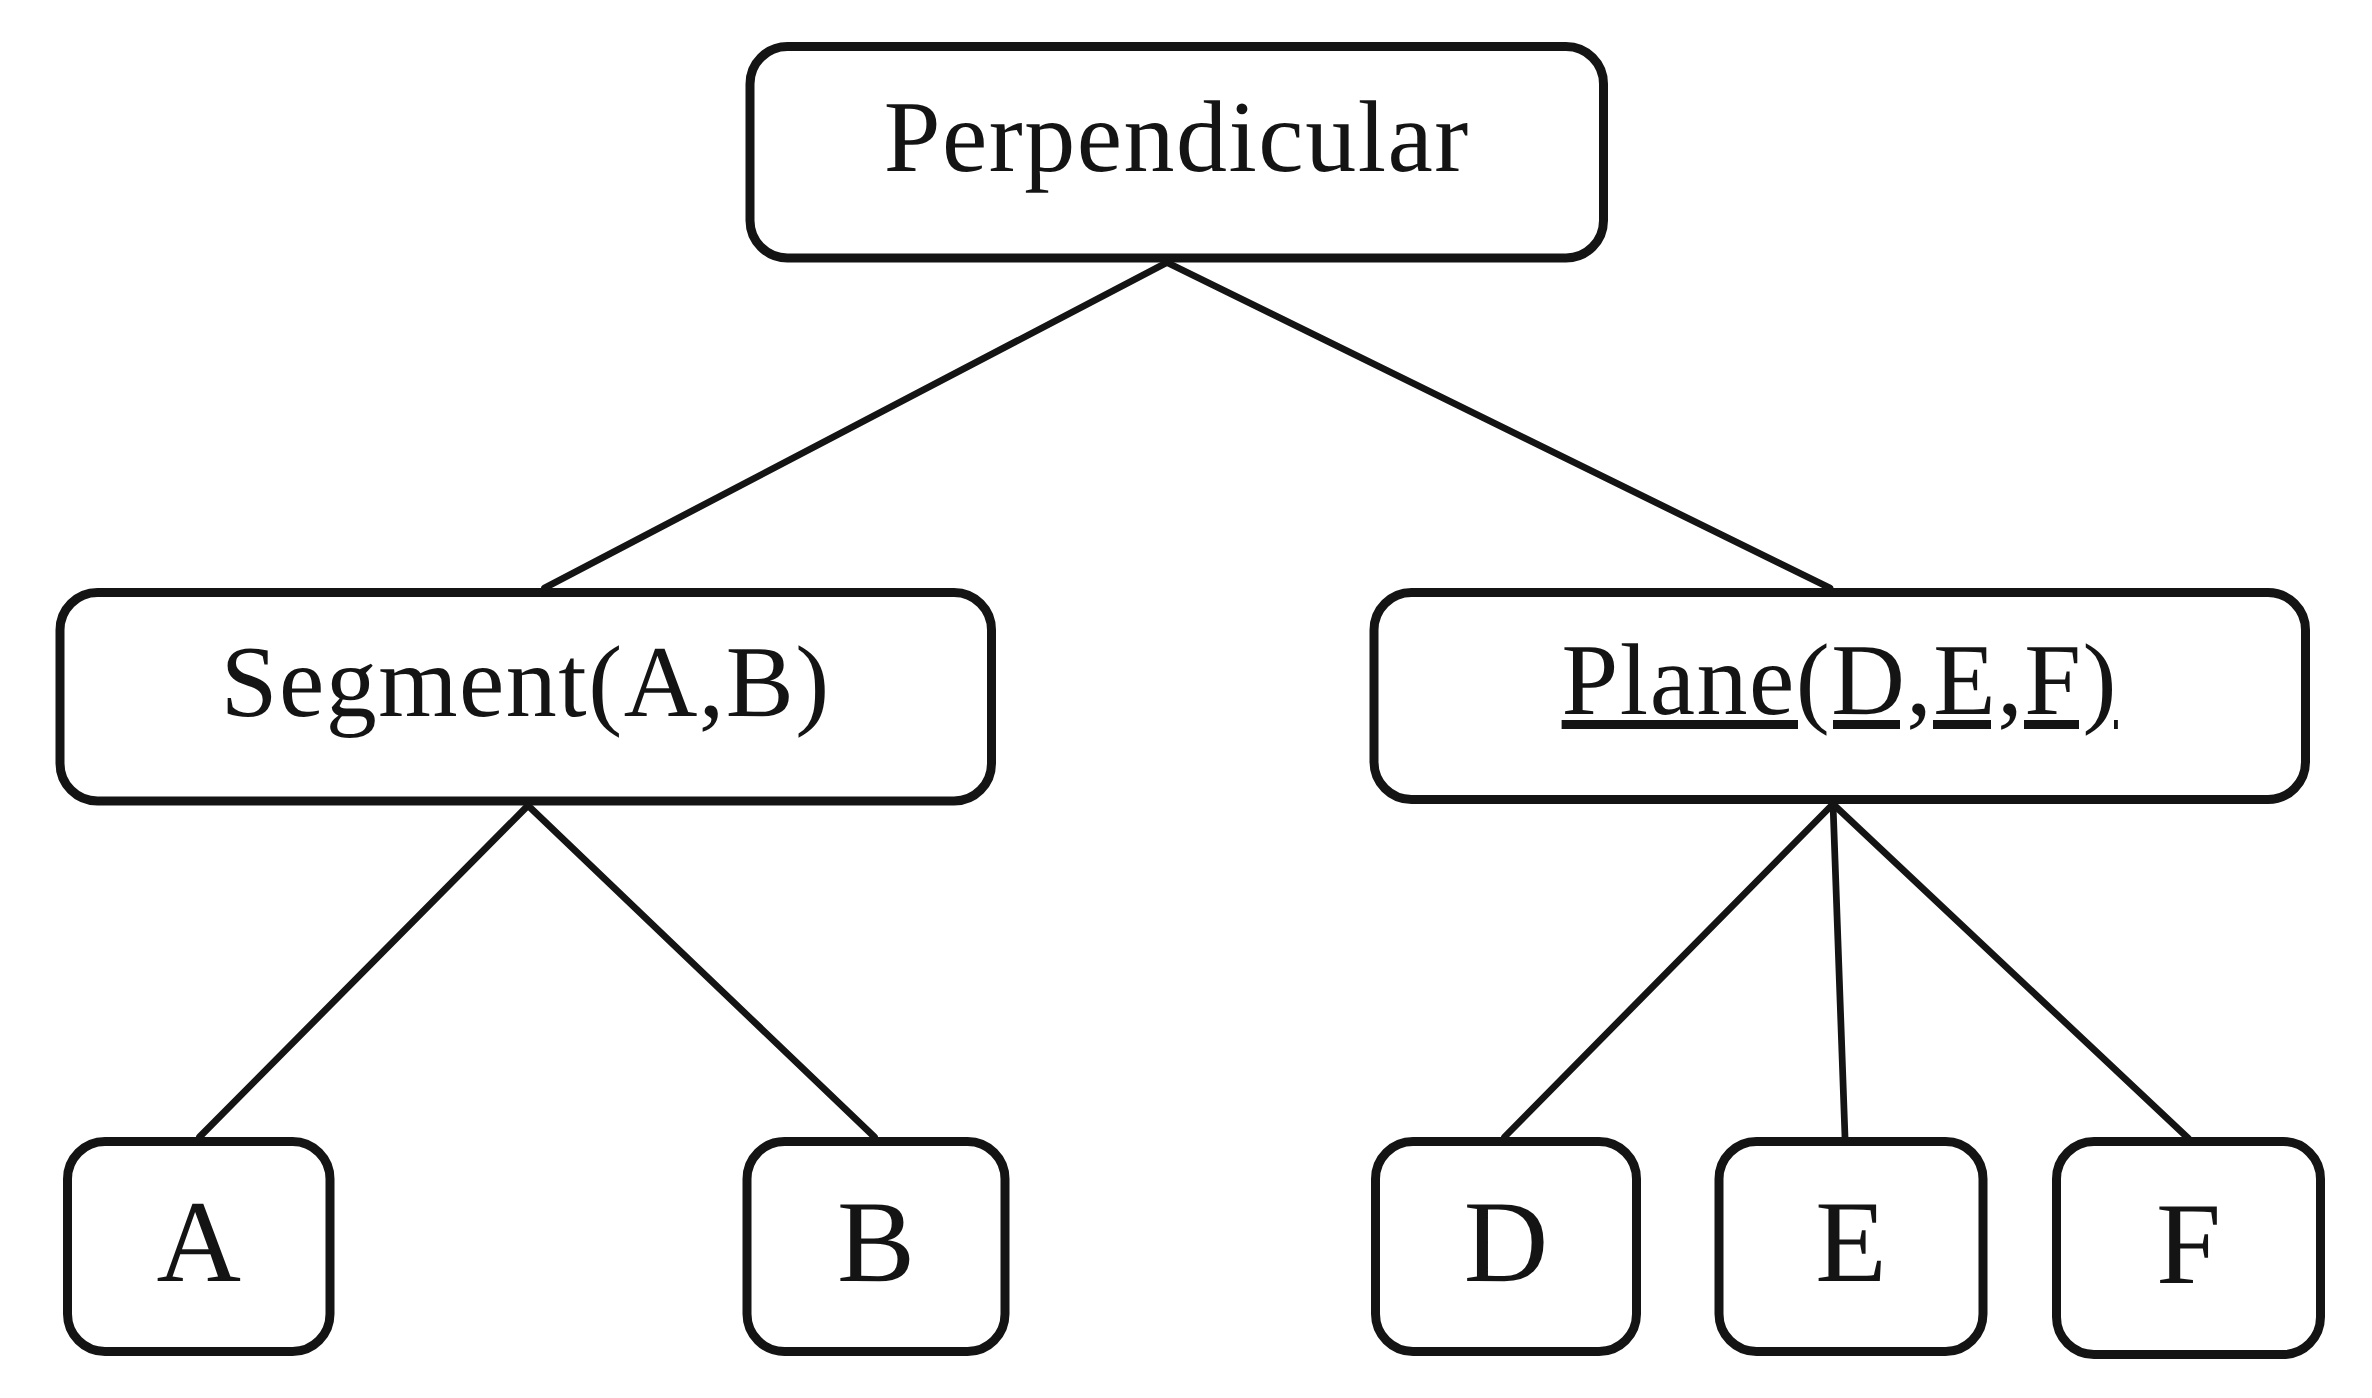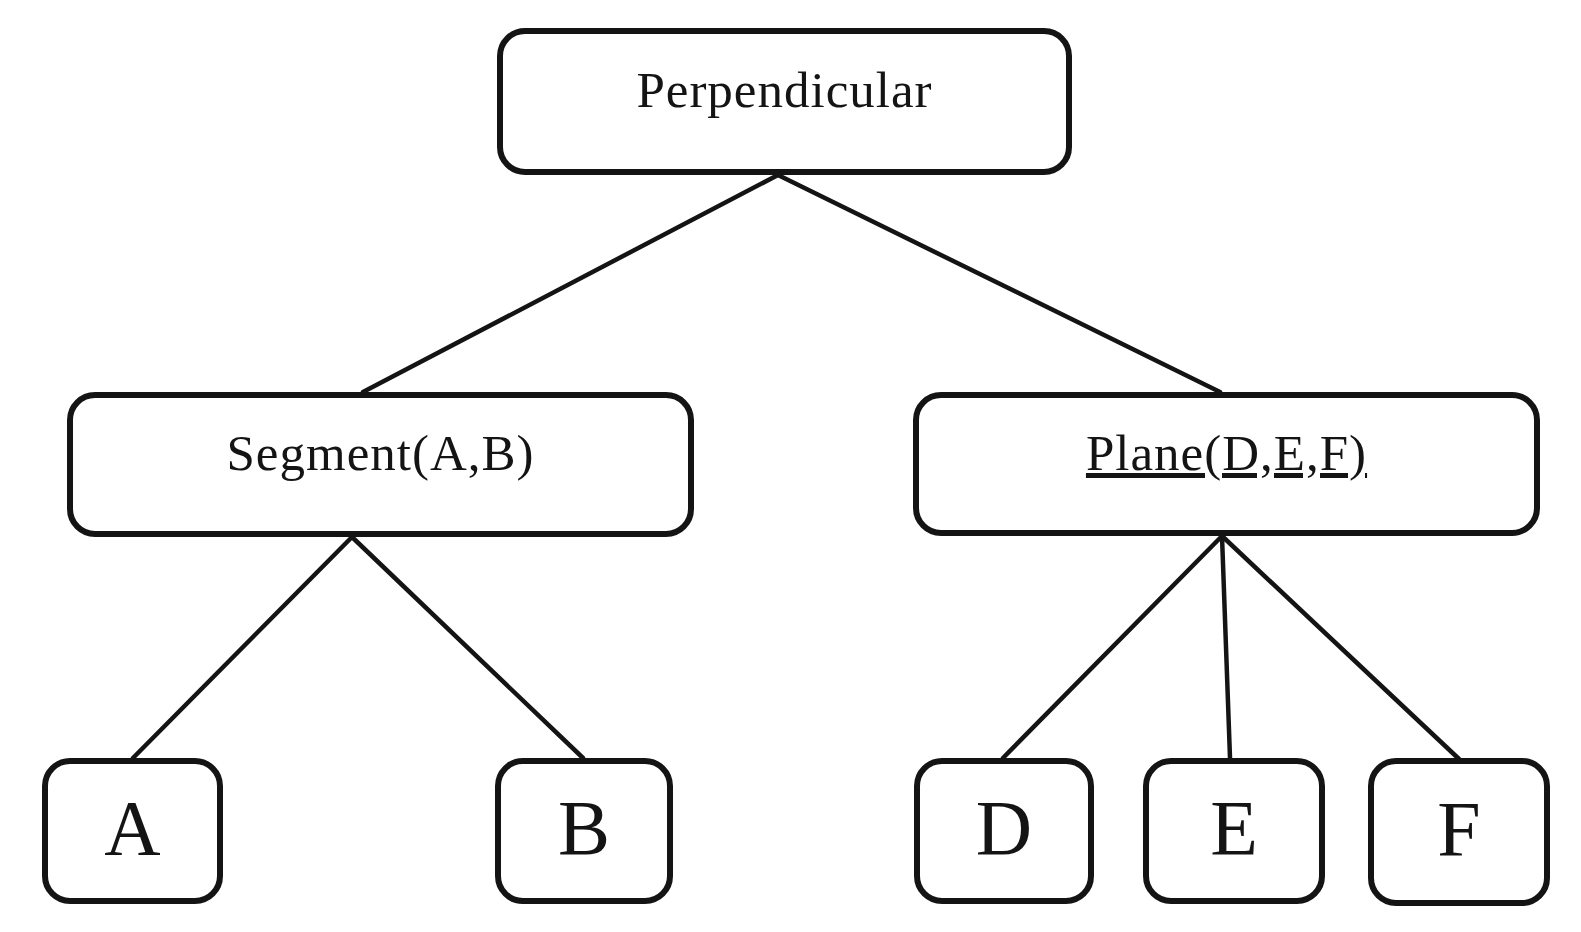--- a/index.html
+++ b/index.html
@@ -34,30 +34,30 @@
     background: #ffffff;
     border: 6px solid #141414;
     border-radius: 28px;
     display: flex;
     align-items: center;
     justify-content: center;
     text-align: center;
     line-height: 1;
   }
   .node-large {
-    font-size: 51px;
+    font-size: 68px;
     letter-spacing: 1px;
     padding-bottom: 22px;
   }
   .node-leaf {
     font-size: 78px;
     padding-bottom: 6px;
   }
   .node-perpendicular { left: 497px; top: 28px;  width: 575px; height: 147px; }
-  .node-segment       { left: 37px;  top: 392px; width: 627px; height: 145px; margin-left: 30px; }
+  .node-segment       { left: 37px;  top: 392px; width: 627px; height: 145px; }
   .node-plane         { left: 913px; top: 392px; width: 627px; height: 144px; text-decoration: underline; }
   .node-a             { left: 42px;  top: 758px; width: 181px; height: 146px; }
   .node-b             { left: 495px; top: 758px; width: 178px; height: 146px; }
   .node-d             { left: 914px; top: 758px; width: 180px; height: 146px; }
   .node-e             { left: 1143px; top: 758px; width: 182px; height: 146px; }
   .node-f             { left: 1368px; top: 758px; width: 182px; height: 148px; }
 </style>
 </head>
 <body>
 

